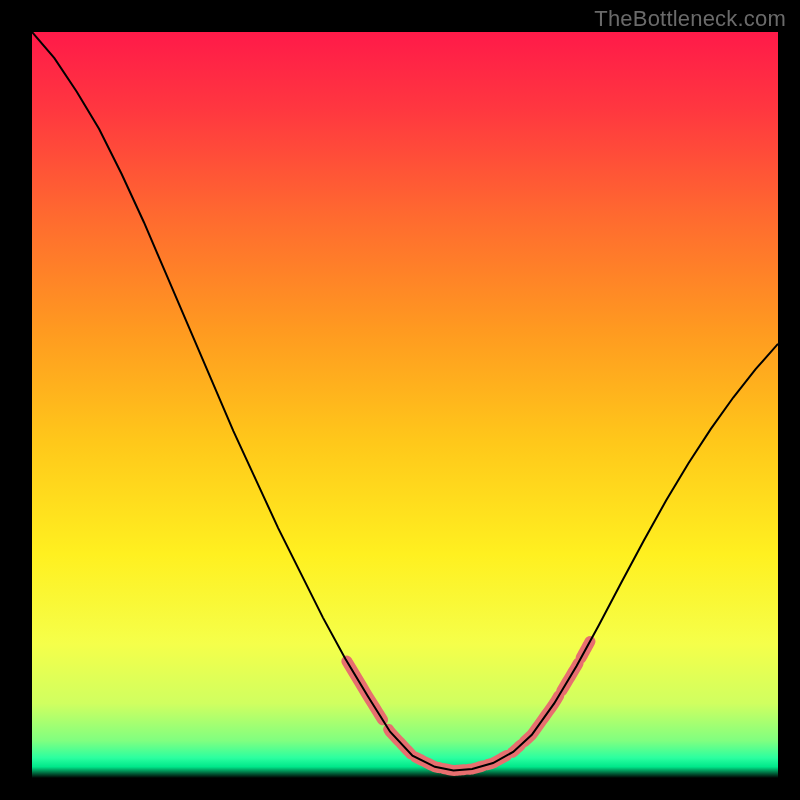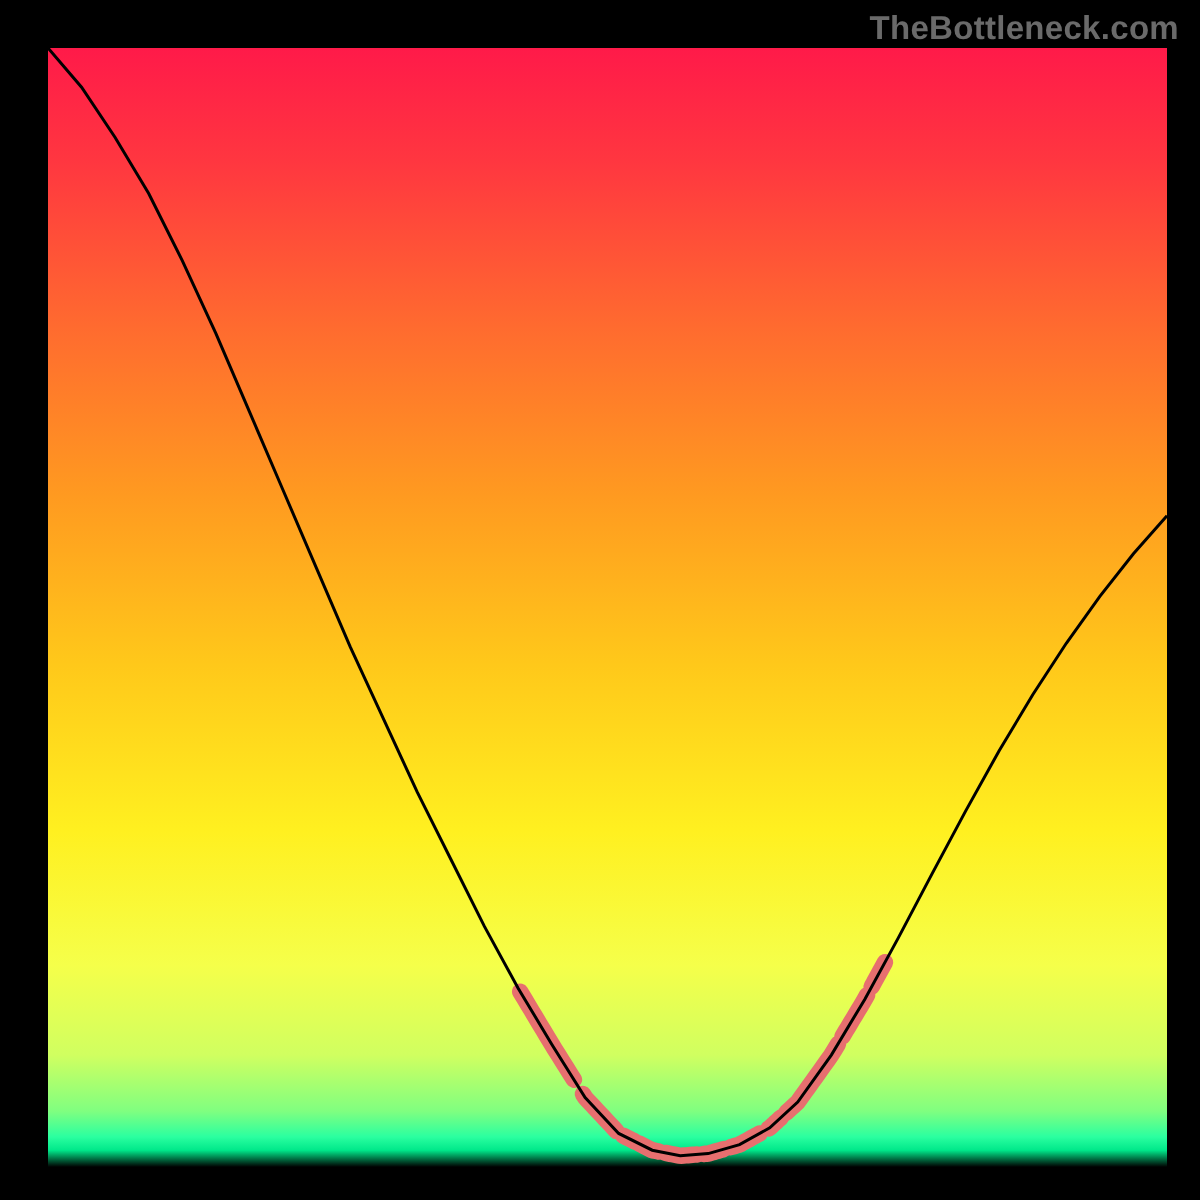--- a/index.html
+++ b/index.html
@@ -4,21 +4,21 @@
 <style>
   * { margin: 0; padding: 0; box-sizing: border-box; }
   html, body { width: 800px; height: 800px; background: #000; overflow: hidden; }
   .container { position: relative; width: 800px; height: 800px; background: #000; }
   .watermark {
     position: absolute;
     top: 6px;
     right: 14px;
     font-family: Arial, Helvetica, sans-serif;
     font-size: 22px;
-    font-weight: 700;
+    font-weight: 400;
     color: #6a6a6a;
     letter-spacing: 0.2px;
   }
   .plot-area {
     position: absolute;
     left: 32px;
     top: 32px;
     width: 746px;
     height: 746px;
     overflow: hidden;

